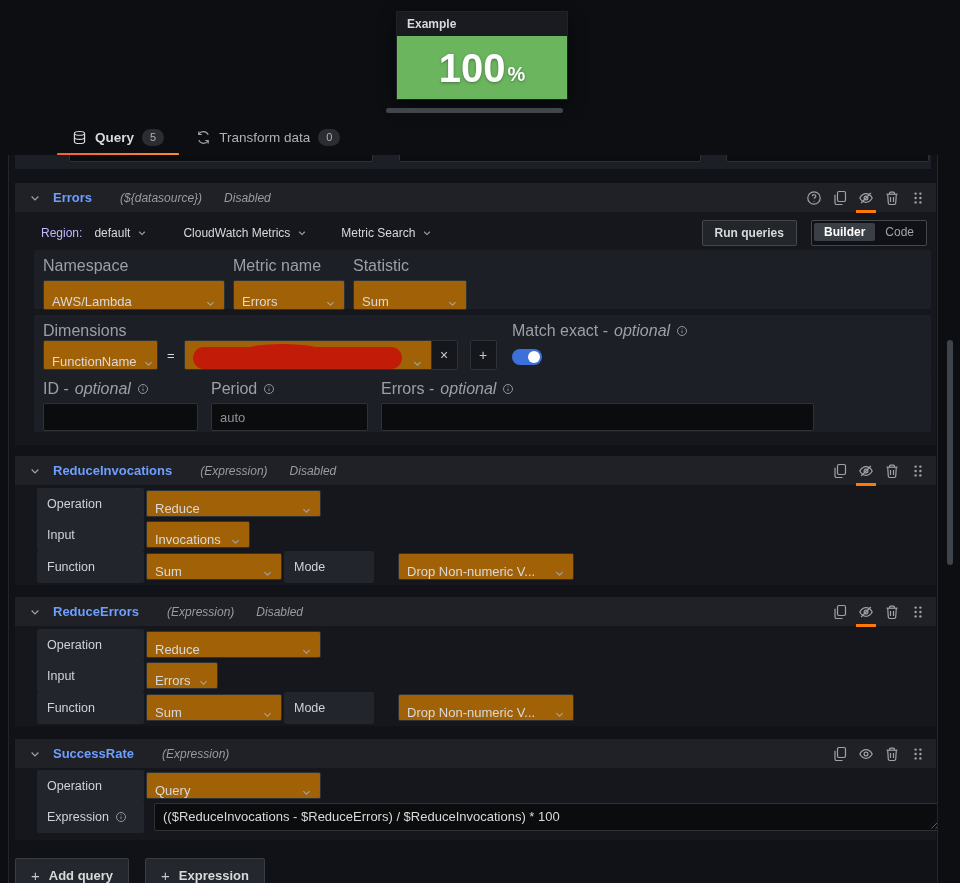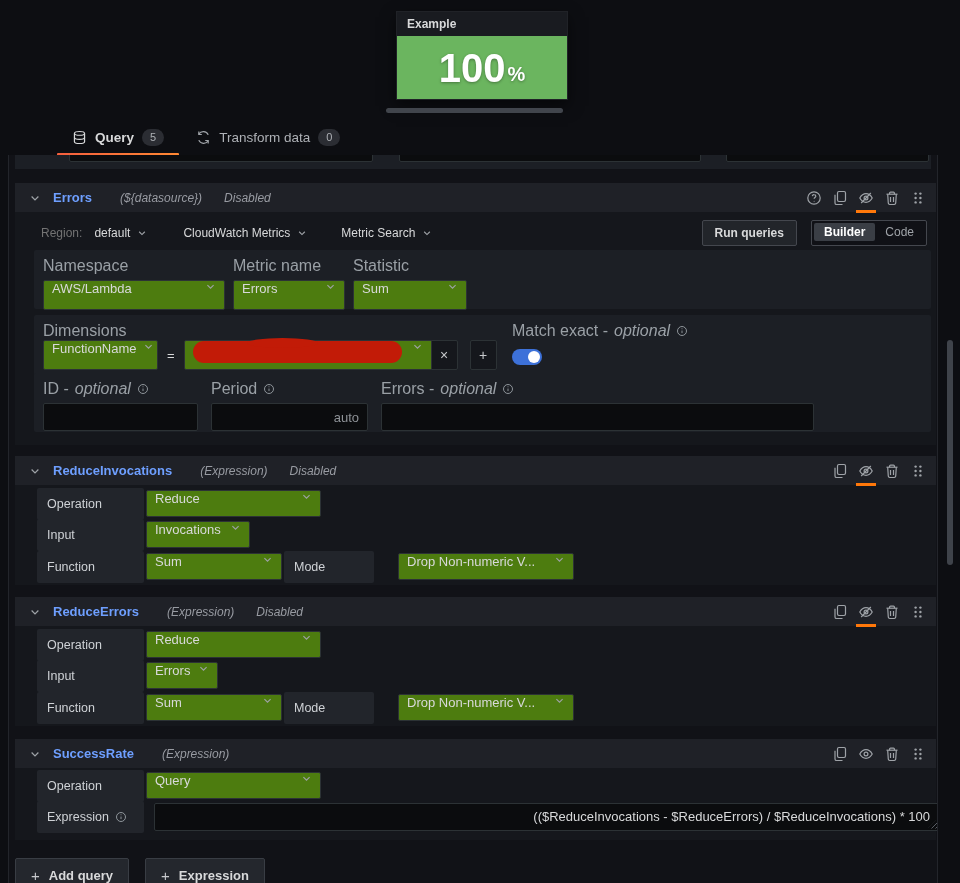--- a/index.html
+++ b/index.html
@@ -57,45 +57,45 @@
     display:flex; align-items:center; padding:0 10px 0 14px;
   }
   .hdr-chev { color:#9fa3a8; margin-right:12px; }
   .qname { color:#6e9fff; font-weight:600; font-size:13px; cursor:pointer; }
   .meta { font-style:italic; color:#989ba2; font-size:12px; margin-left:28px; }
   .meta.status { margin-left:22px; }
   .ibtn { position:relative; width:16px; height:16px; color:#9fa3a8; margin-left:10px; cursor:pointer; }
   .ibtn .under { position:absolute; left:-2px; right:-2px; bottom:-7px; height:3px; background:#ff780a; }
 
   .toolbar { position:absolute; left:26px; right:9px; top:37px; height:26px; display:flex; align-items:center; }
-  .tlabel { color:#737373; font-size:12px; }
+  .tlabel { color:#c4b5fd; font-size:12px; }
   .tvalue { color:#d8d9da; font-size:12px; font-weight:500; cursor:pointer; }
   .tchev { color:#9fa3a8; margin-left:7px; cursor:pointer; }
   .runbtn { height:26px; padding:0 12px; background:#22252a; border:1px solid #44474e; border-radius:2px;
     color:#d8d9da; font-size:12px; font-weight:600; font-family:inherit; cursor:pointer; }
   .segctl { display:flex; align-items:flex-start; margin-left:14px; border:1px solid #44474e; border-radius:2px; height:26px; padding:2px; background:#101116; }
   .seg { padding:2px 10px; font-size:12px; color:#9fa3a8; border-radius:2px; cursor:pointer; }
   .seg.active { background:#3a3e45; color:#fff; font-weight:700; }
 
   .esec { position:absolute; left:19px; width:897px; background:#1c1f25; border-radius:2px; }
   .fldrow { display:flex; gap:8px; padding:7px 9px; }
   .fld { display:flex; flex-direction:column; }
   .flabel { font-size:16px; color:#9aa0a6; font-weight:500; margin-bottom:5px; display:flex; align-items:center; gap:6px; }
   .flabel i { font-style:italic; }
   .infoicon { color:#9aa0a6; }
 
   .sel {
-    height:30px; display:flex; align-items:flex-start; justify-content:space-between;
-    background:#4d7c0f; border:1px solid #2c3235; border-radius:2px; padding:0 8px;
+    height:30px; display:flex; align-items:flex-end; justify-content:space-between;
+    background:#a16207; border:1px solid #2c3235; border-radius:2px; padding:0 8px;
     color:#d8d9da; font-size:13px; cursor:pointer;
   }
   .sel .chev { color:#9fa3a8; margin-left:6px; flex:none; }
   .txtinput {
     height:28px; background:#0b0c0e; border:1px solid #2c3235; border-radius:2px;
-    padding:0 8px; display:flex; align-items:center; color:#d8d9da; font-size:13px; cursor:text;justify-content:flex-end;
+    padding:0 8px; display:flex; align-items:center; color:#d8d9da; font-size:13px; cursor:text;
   }
   .placeholder { color:#8e9297; }
 
   .dimrow { position:absolute; left:9px; top:25px; display:flex; align-items:center; }
   .eq { margin:0 9px; color:#d8d9da; font-size:13px; }
   .redacted { position:relative; flex:1; height:22px; margin-right:4px; }
   .redacted .blob { position:absolute; left:0; top:0; right:0; bottom:0; background:#c21b07; border-radius:11px; }
   .redacted .blob2 { position:absolute; left:26%; top:-3px; width:34%; height:10px; background:#c21b07; border-radius:50%; }
   .sqbtn {
     width:27px; height:30px; display:flex; align-items:center; justify-content:center;

